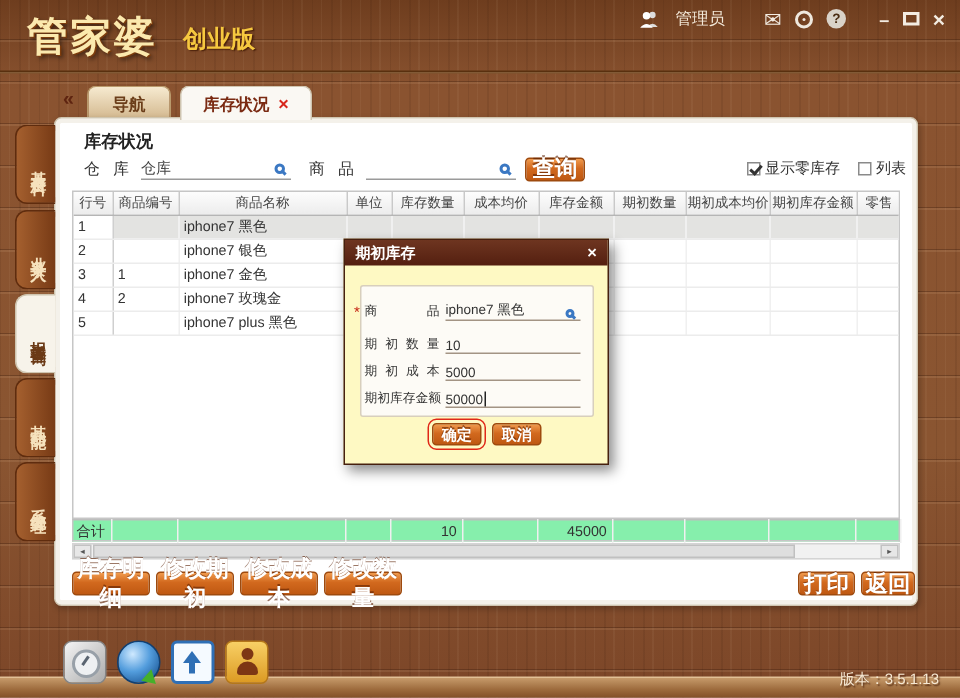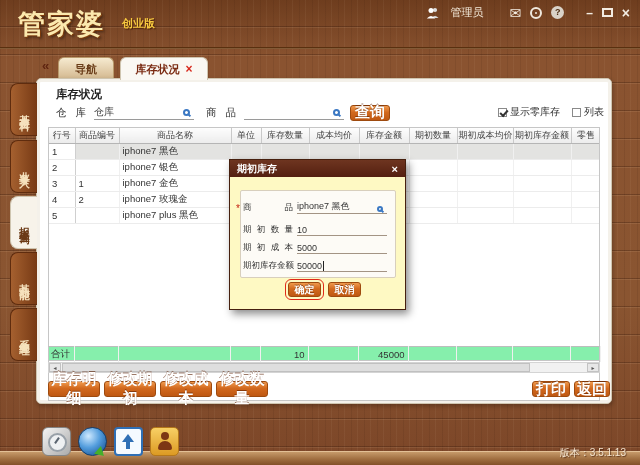--- a/index.html
+++ b/index.html
@@ -9,21 +9,21 @@
     background-image:
       repeating-linear-gradient(180deg, transparent 0 26px, rgba(40,15,4,.28) 26px 27px, rgba(255,220,180,.10) 27px 28px),
       repeating-linear-gradient(90deg, rgba(50,22,8,.10) 0 1px, transparent 1px 6px, rgba(255,228,196,.05) 6px 7px, transparent 7px 13px),
       linear-gradient(180deg,#6e3d1e 0,#8a5330 60px,#8a5531 300px,#7c4628 465px);
   }
   .abs { position:absolute; }
 
   
   .logo-main { left:18px; top:6px; font-size:27px; font-weight:bold; color:#fbe9ae;
     text-shadow:1px 1px 0 #7d3c0c, 2px 2px 3px rgba(0,0,0,.5); letter-spacing:2px;}
-  .logo-sub { left:122px; top:16px; font-size:11px; font-weight:bold; color:#f6c83f;
+  .logo-sub { left:122px; top:16px; font-size:16px; font-weight:bold; color:#f6c83f;
     text-shadow:1px 1px 1px rgba(60,20,0,.8);}
   .topbar { right:10px; top:5px; display:flex; align-items:center; gap:9px; color:#fff; }
   .user-label { font-size:11px; color:#f3e8d8; }
   .glyph-btn { font-size:12px; color:#f3ece2; line-height:14px; cursor:default; }
   .icon-eye { width:12px; height:12px; border:2px solid #efe8de; border-radius:50%; position:relative; display:inline-block;}
   .icon-eye::after { content:""; position:absolute; left:3px; top:3px; width:2px; height:2px; background:#efe8de; border-radius:50%; }
   .icon-help { width:13px; height:13px; border-radius:50%; background:#d9d2c8; color:#4a2c12;
     font-size:9px; font-weight:bold; text-align:center; line-height:13px; display:inline-block; }
   .icon-max { width:11px; height:9px; border:2px solid #f3ece2; display:inline-block; }
   .groove { left:0; top:47px; width:640px; height:2px; background:#59300f; border-bottom:1px solid rgba(255,215,170,.25);}
@@ -58,21 +58,21 @@
     color:#fff; font-size:15px; font-weight:bold; text-align:center; text-shadow:0 -1px 0 rgba(90,30,0,.6);
     display:inline-flex; align-items:center; justify-content:center; }
   .query-btn { width:40px; height:16px; margin-left:10px; }
   .chk-row { left:498px; top:105px; display:flex; align-items:center; gap:12px; z-index:4; }
   .chk { width:9px; height:9px; background:#fff; border:1px solid #8a8a8a; position:relative; display:inline-block; }
   .chk.checked::after { content:""; position:absolute; left:1px; top:1px; width:6px; height:3px;
     border-left:2px solid #333; border-bottom:2px solid #333; transform:rotate(-48deg); }
   .chk-label { font-size:10px; color:#333; margin-left:3px; }
 
   
-  .grid-wrap { left:48px; top:127px; width:552px; height:274px; background:#fff; border:1px solid #c6c6c6; z-index:4; overflow:hidden;}
+  .grid-wrap { left:48px; top:127px; width:552px; height:219px; background:#fff; border:1px solid #c6c6c6; z-index:4; overflow:hidden;}
   table.grid { border-collapse:collapse; table-layout:fixed; width:552px; font-size:9.5px; color:#333; }
   table.grid th { background:linear-gradient(#fdfdfd,#ececec); border-right:1px solid #c9c9c9; border-bottom:1px solid #b5b5b5;
     font-weight:normal; height:15px; font-size:9px; color:#444; overflow:hidden; white-space:nowrap; padding:0 1px;}
   table.grid td { height:16px; border-right:1px solid #f0f0f0; border-bottom:1px solid #ececec; overflow:hidden; white-space:nowrap; padding:0 3px;}
   table.grid td.c-no { border-right:1px solid #cfcfcf; background:#fff; }
   tr.selected td:not(.c-no) { background:#e3e3e1; }
   .total-row { left:48px; top:346px; width:552px; height:15px; background:#86efac; border:1px solid #c6c6c6; border-top:1px solid #bdbdbd; z-index:4;}
   .total-row table { margin:-1px 0 0 -1px; }
   .total-row td { border-bottom:none !important; font-size:9.5px; }
   td.num { text-align:right; }

